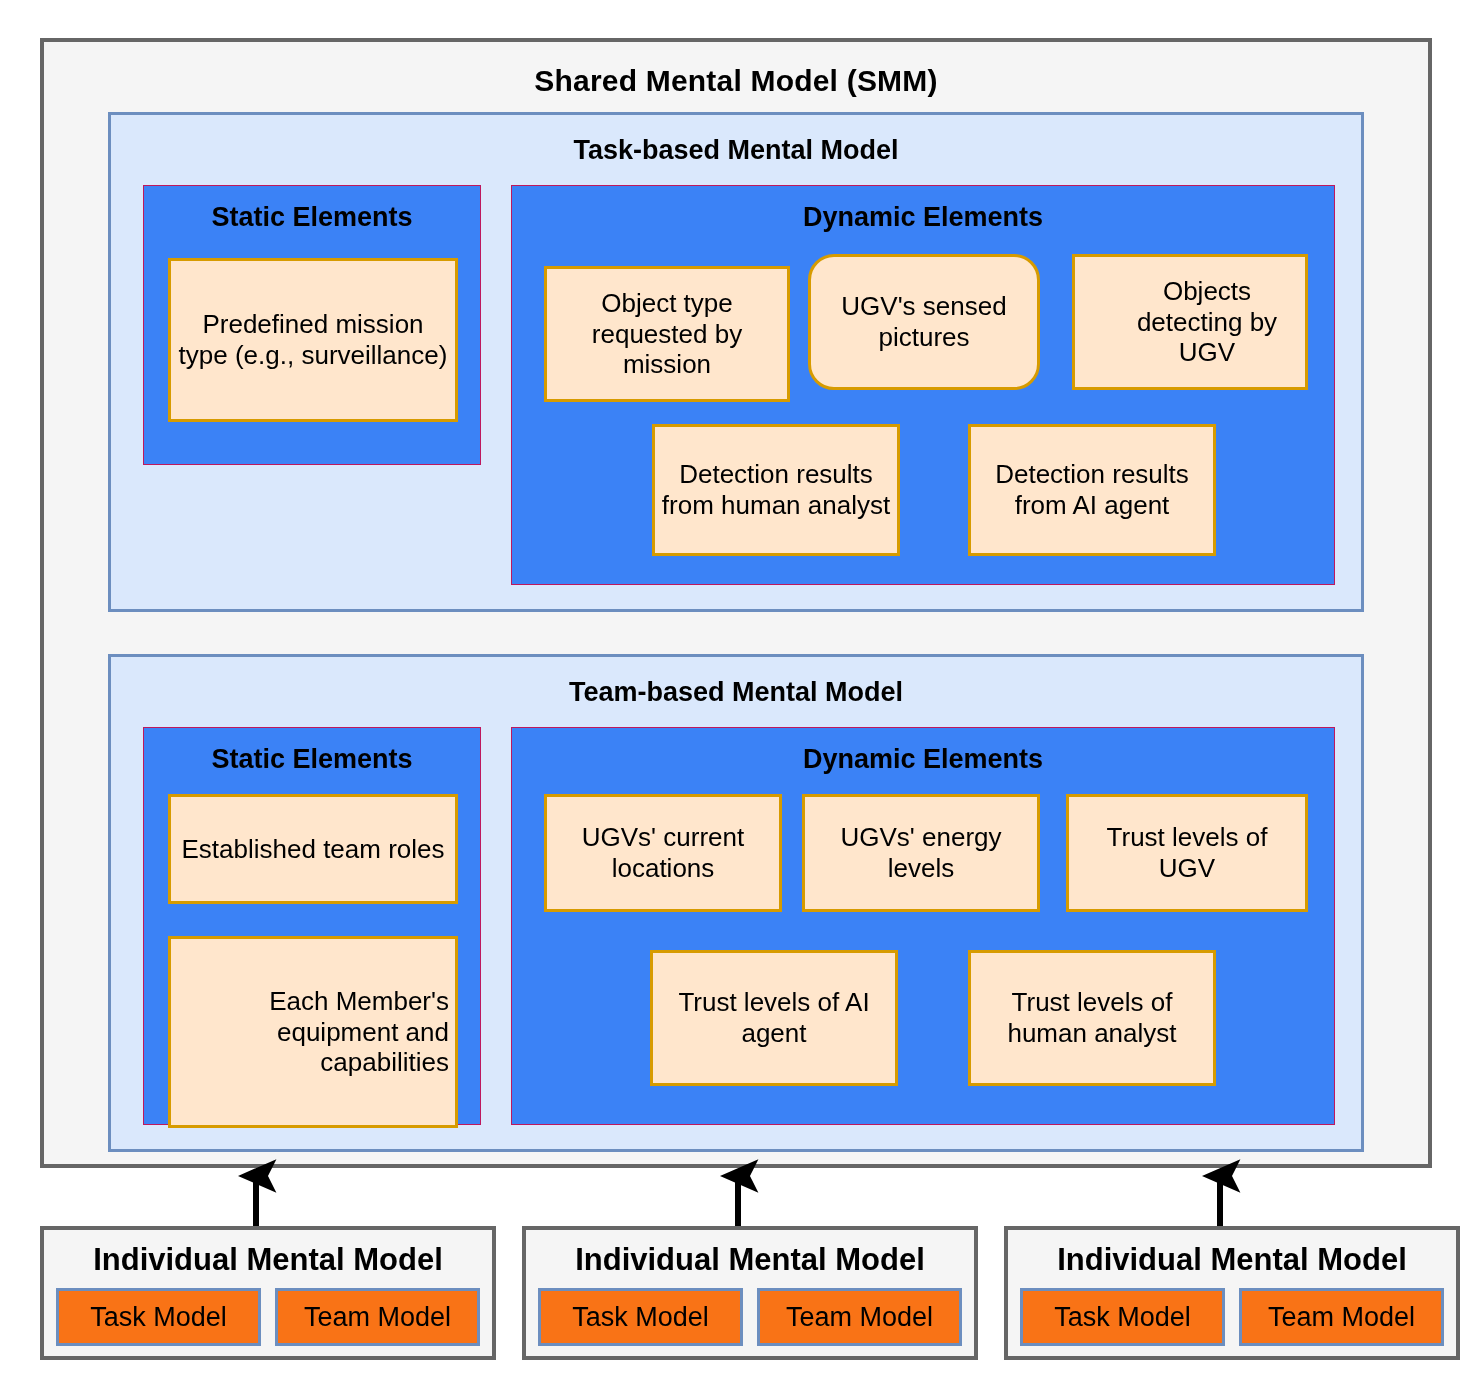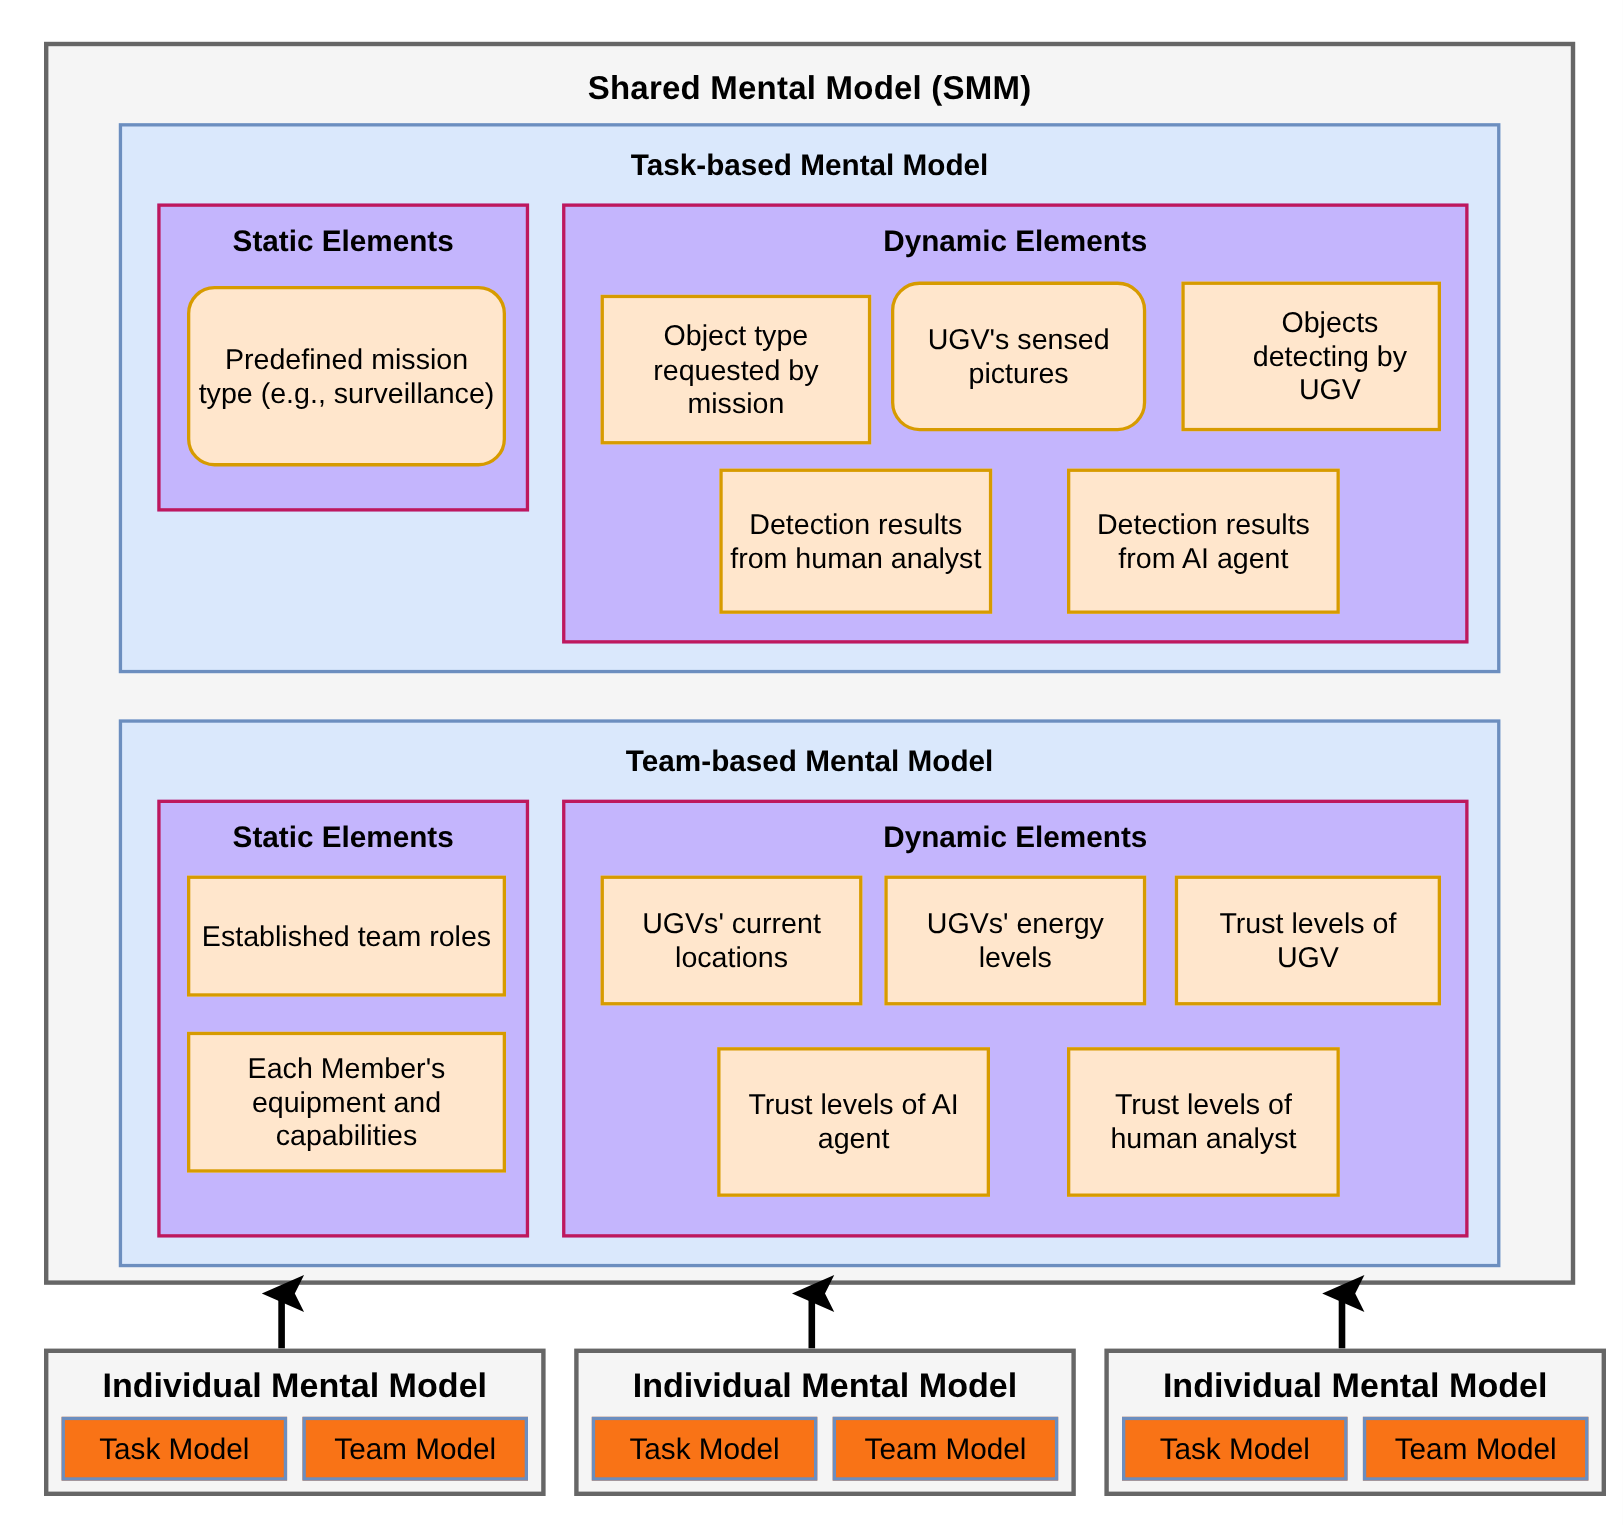--- a/index.html
+++ b/index.html
@@ -43,22 +43,22 @@
   .model-title {
     position: absolute;
     left: 0; top: 20px;
     width: 100%;
     text-align: center;
     font-size: 27px;
     font-weight: bold;
   }
 
   .group {
-    background: #c4b5fd;
-    border: 3px solid #be185d;
+    background: #3b82f6;
+    border: 1px solid #be185d;
   }
   .group-title {
     position: absolute;
     left: 0; top: 16px;
     width: 100%;
     text-align: center;
     font-size: 27px;
     font-weight: bold;
   }
 
@@ -116,42 +116,42 @@
 
 <div class="abs smm-outer">
 
   <div class="smm-title">Shared Mental Model (SMM)</div>
 
   <div class="abs model-block" style="left:64px; top:70px; width:1256px; height:500px;">
     <div class="model-title">Task-based Mental Model</div>
 
     <div class="abs group" style="left:32px; top:70px; width:338px; height:280px;">
       <div class="group-title">Static Elements</div>
-      <div class="abs leaf" style="left:24px; top:72px; width:290px; height:164px;border-radius:25px;">Predefined mission type (e.g., surveillance)</div>
+      <div class="abs leaf" style="left:24px; top:72px; width:290px; height:164px;">Predefined mission type (e.g., surveillance)</div>
     </div>
 
     <div class="abs group" style="left:400px; top:70px; width:824px; height:400px;">
       <div class="group-title">Dynamic Elements</div>
 
       <div class="abs leaf" style="left:32px; top:68px; width:246px; height:136px;margin-top:12px;">Object type requested by mission</div>
       <div class="abs leaf" style="left:296px; top:68px; width:232px; height:136px;border-radius:26px;">UGV's sensed pictures</div>
       <div class="abs leaf" style="left:560px; top:68px; width:236px; height:136px;padding-left:40px;">Objects detecting by UGV</div>
 
       <div class="abs leaf" style="left:140px; top:238px; width:248px; height:132px;">Detection results from human analyst</div>
       <div class="abs leaf" style="left:456px; top:238px; width:248px; height:132px;">Detection results from AI agent</div>
     </div>
   </div>
 
   <div class="abs model-block" style="left:64px; top:612px; width:1256px; height:498px;">
     <div class="model-title">Team-based Mental Model</div>
 
     <div class="abs group" style="left:32px; top:70px; width:338px; height:398px;">
       <div class="group-title">Static Elements</div>
       <div class="abs leaf" style="left:24px; top:66px; width:290px; height:110px;">Established team roles</div>
-      <div class="abs leaf" style="left:24px; top:208px; width:290px; height:128px;">Each Member's equipment and capabilities</div>
+      <div class="abs leaf" style="left:24px; top:208px; width:290px; height:192px;text-align:right;">Each Member's equipment and capabilities</div>
     </div>
 
     <div class="abs group" style="left:400px; top:70px; width:824px; height:398px;">
       <div class="group-title">Dynamic Elements</div>
 
       <div class="abs leaf" style="left:32px; top:66px; width:238px; height:118px;">UGVs' current locations</div>
       <div class="abs leaf" style="left:290px; top:66px; width:238px; height:118px;">UGVs' energy levels</div>
       <div class="abs leaf" style="left:554px; top:66px; width:242px; height:118px;">Trust levels of UGV</div>
 
       <div class="abs leaf" style="left:138px; top:222px; width:248px; height:136px;">Trust levels of AI agent</div>

